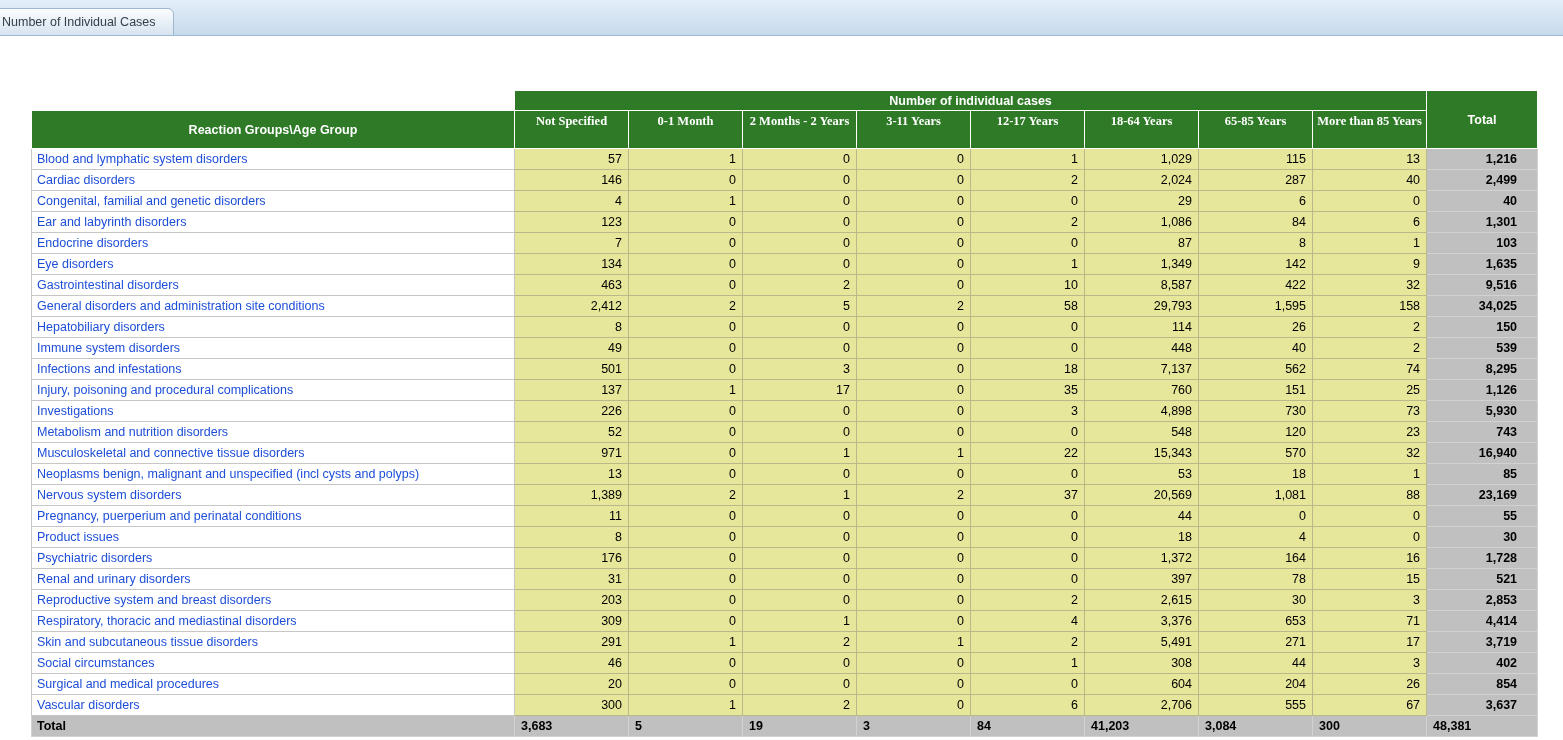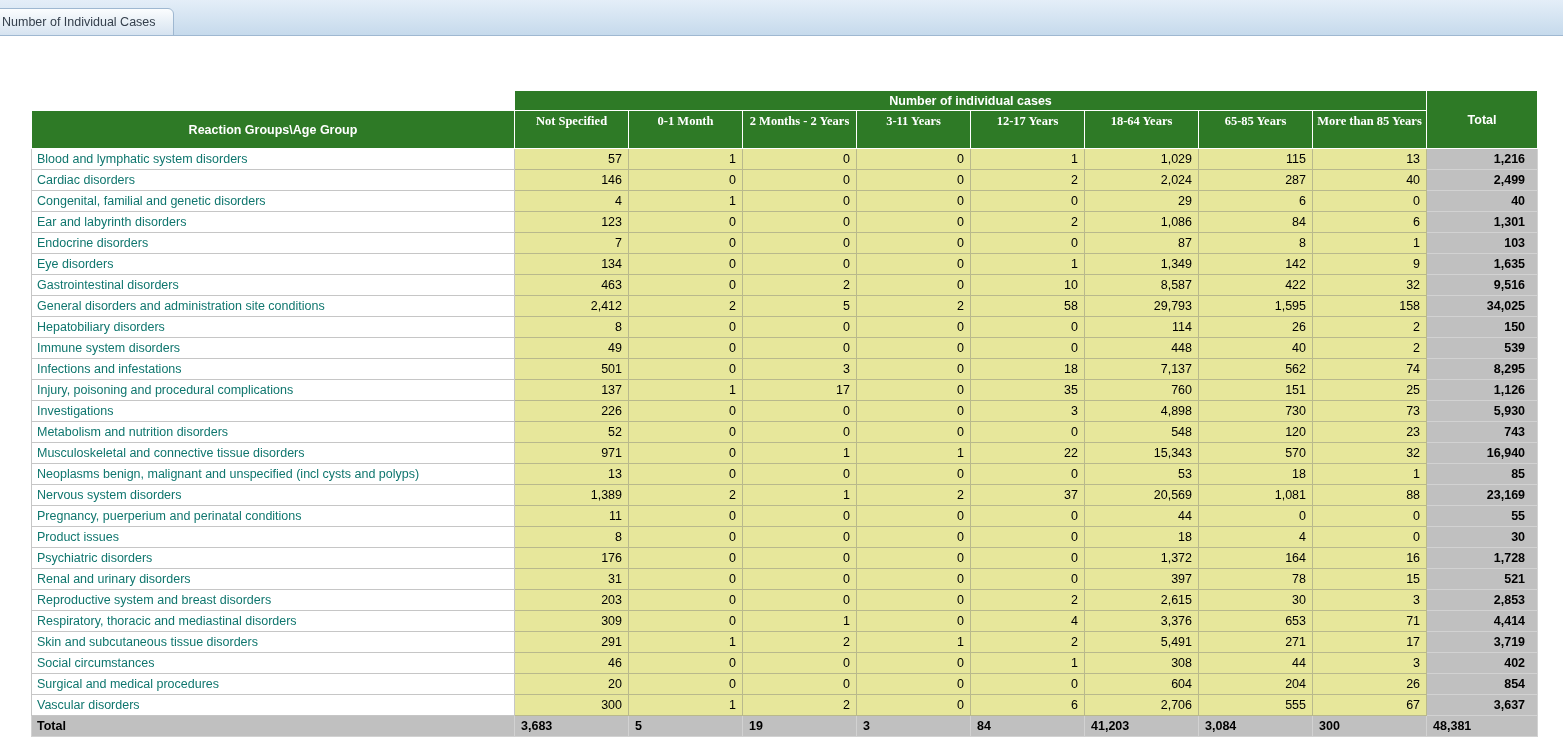--- a/index.html
+++ b/index.html
@@ -68,35 +68,35 @@
     border:1px solid #ffffff; padding:3px 2px;
     height:38px; white-space:normal; line-height:1.25;font-family:Liberation Serif, serif;
   }
   th.totalhead {
     background:#2e7a26; color:#ffffff; font-weight:bold;
     text-align:center; vertical-align:middle;
     border:1px solid #ffffff;
   }
 
   td.label {
-    background:#ffffff; color:#0f766e;
+    background:#ffffff; color:#1d4ed8;
     border:1px solid #c6c6c6;
     padding:2px 5px; height:21px;
     cursor:pointer;
     margin-top:6px;
   }
   td.num {
     background:#e7e79b;
     border:1px solid #b9b98c;
     text-align:right; padding:2px 6px; color:#000;
   }
   td.totalcol {
     background:#c0c0c0;
     border:1px solid #d2d2d2;
-    text-align:right; padding:2px 12px;
+    text-align:right; padding:2px 20px;
     font-weight:bold; color:#000;
   }
   tr.totalrow td {
     background:#c0c0c0; font-weight:bold; color:#000;
     border:1px solid #d2d2d2; height:21px;
   }
   tr.totalrow td.label-total { text-align:left; padding:2px 5px; }
   tr.totalrow td.num-total { padding:2px 6px; }
 </style>
 </head>

